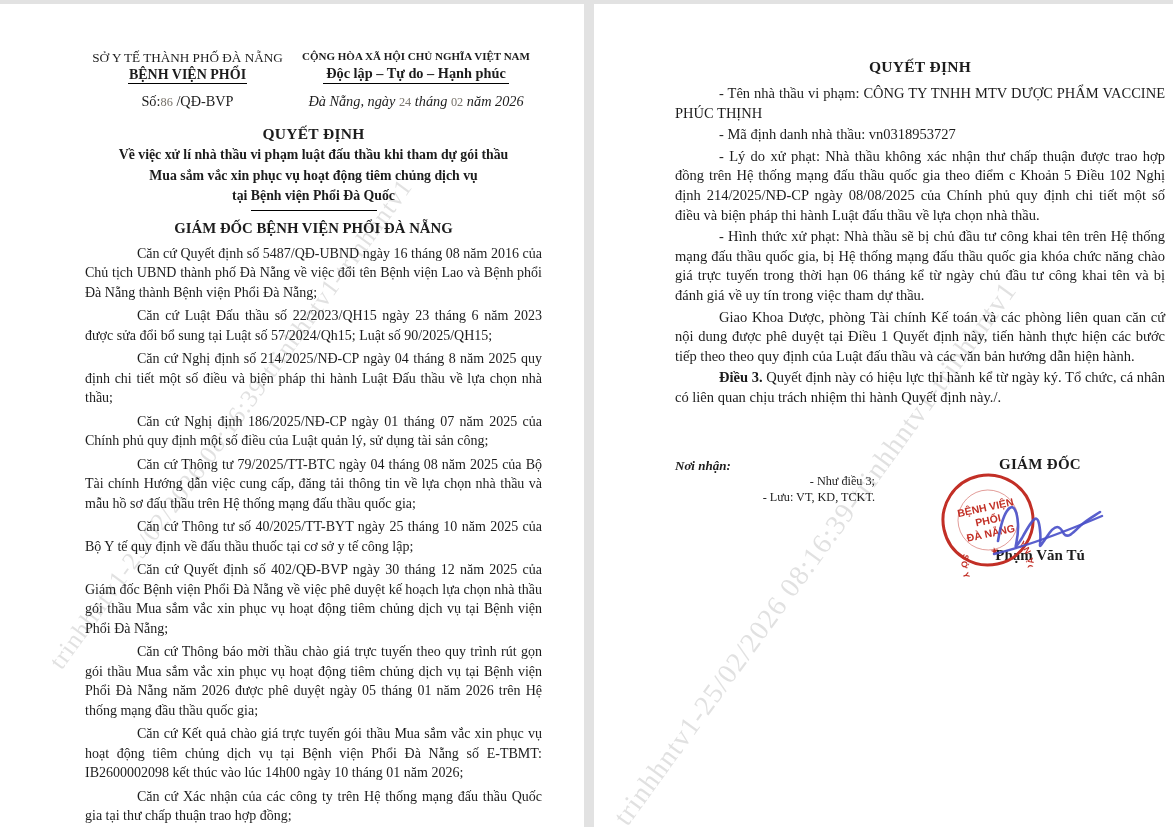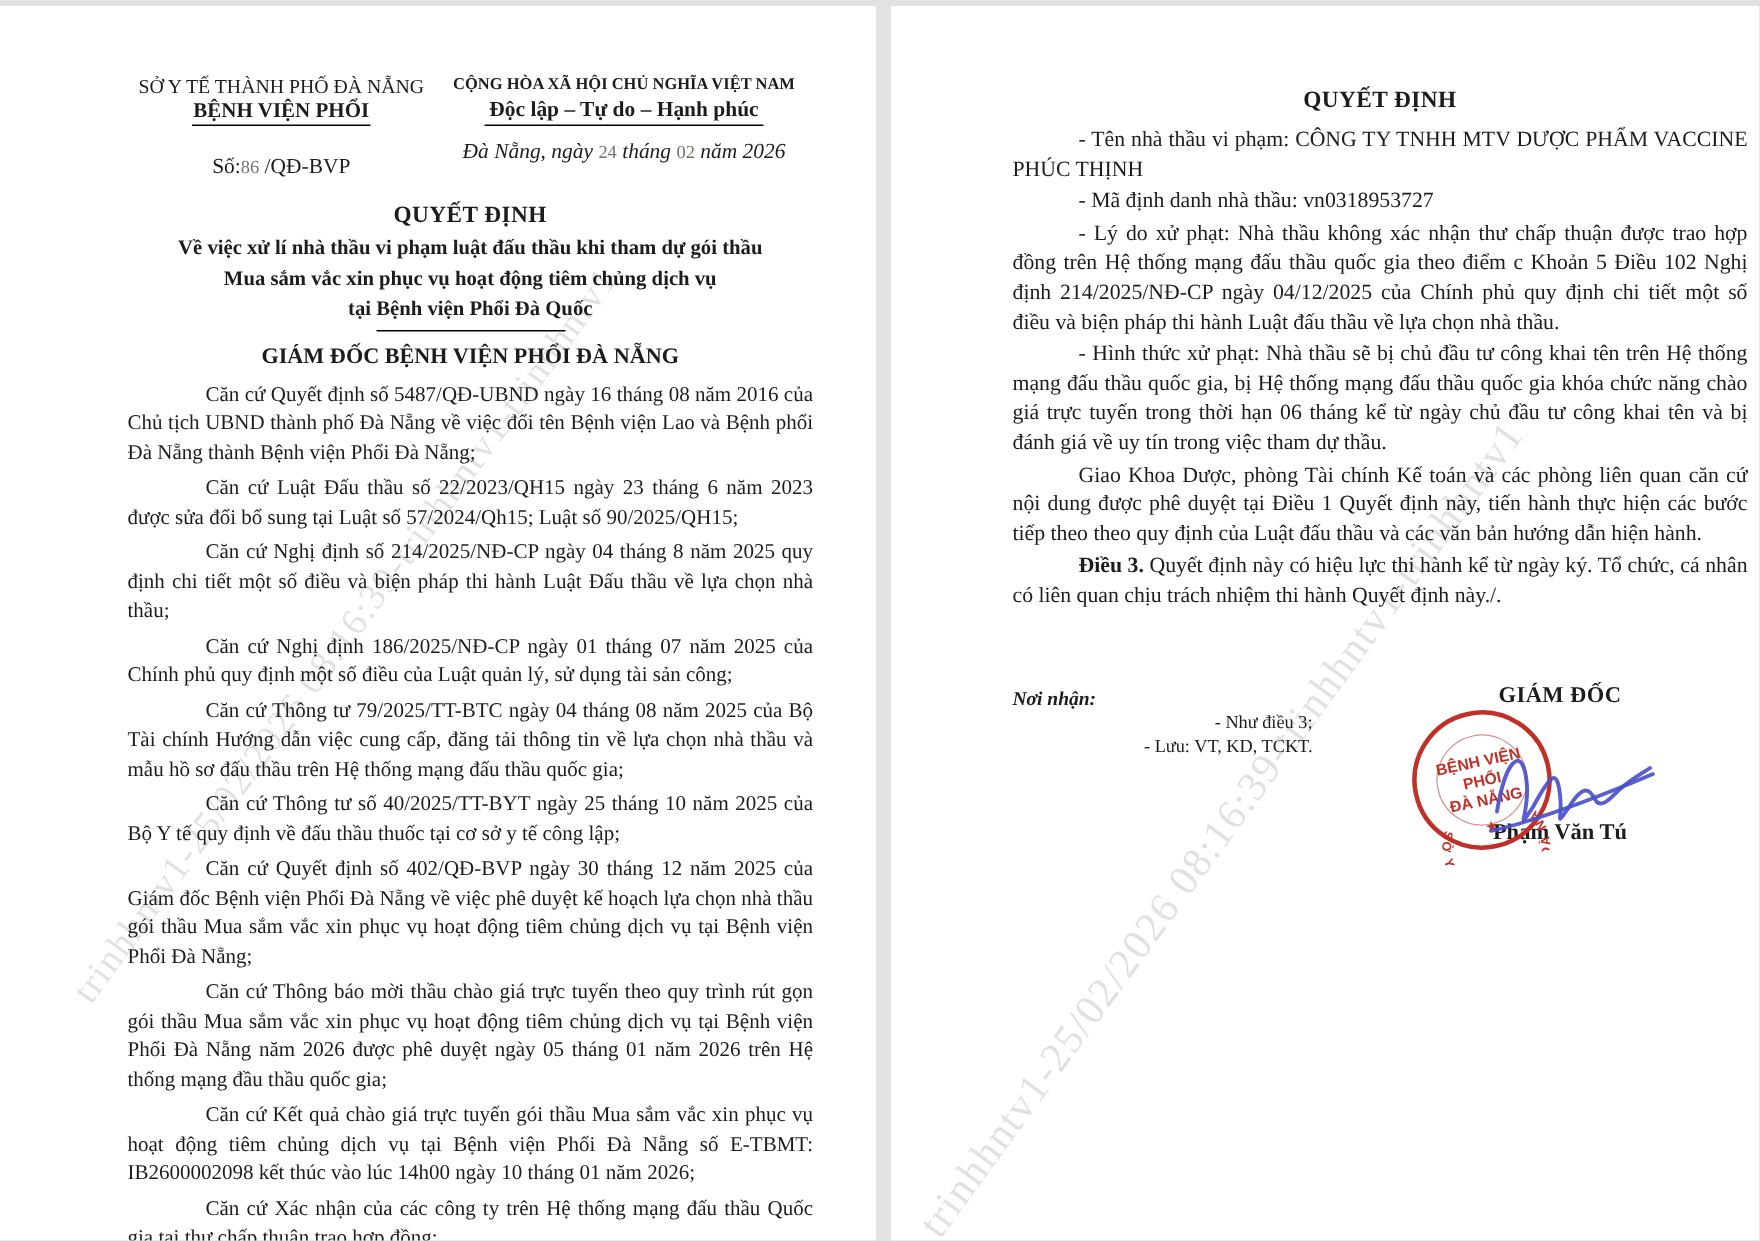--- a/index.html
+++ b/index.html
@@ -30,21 +30,21 @@
   .pl-inner { left:85px; top:46px; width:457px; }
   .pr-inner { left:81px; top:54px; width:490px; }
 
   
   .hdr { display:flex; }
   .hdr-left  { width:205px; text-align:center; }
   .hdr-right { flex:1; text-align:center; }
   .org1  { font-size:13.2px; }
   .org2  { font-weight:bold; font-size:14px; margin-top:1px; }
   .org2 span { border-bottom:1.2px solid #000; padding:0 1px 1px; }
-  .so-line { margin-top:20px; font-size:14.3px; }
+  .so-line { margin-top:10px; font-size:14.3px; }
   .num-fill { font-size:12.3px; color:#77726a; font-style:normal; }
   .motto1 { font-weight:bold; font-size:11px; }
   .motto2 { font-weight:bold; font-size:14.3px; margin-top:3px; }
   .motto2 span { border-bottom:1.4px solid #000; padding:0 3px 2px; }
   .dateline { margin-top:11px; font-style:italic; font-size:14.3px; }
 
   .doc-title { text-align:center; font-weight:bold; font-size:15.5px; margin-top:15px; letter-spacing:0.3px; }
   .doc-sub   { text-align:center; font-weight:bold; font-size:13.8px; line-height:17.6px; margin-top:3px; }
   .title-rule { width:126px; border-top:1.3px solid #000; margin:5px auto 0; height:0; }
   .authority { text-align:center; font-weight:bold; font-size:14.8px; margin-top:9px; }
@@ -137,21 +137,21 @@
 
   <div class="page page-right">
     <div class="wm wm-r">trinhhntv1-25/02/2026 08:16:39-trinhhntv1-trinhhntv1</div>
     <div class="inner pr-inner">
 
       <div class="doc-title2">QUYẾT ĐỊNH</div>
 
       <div class="articles">
         <p class="art"><span class="lbl"></span><span>- Tên nhà thầu vi phạm: CÔNG TY TNHH MTV DƯỢC PHẨM VACCINE PHÚC THỊNH</span></p>
         <p class="art"><span class="lbl"></span><span>- Mã định danh nhà thầu: vn0318953727</span></p>
-        <p class="art"><span class="lbl"></span><span>- Lý do xử phạt: Nhà thầu không xác nhận thư chấp thuận được trao hợp đồng trên Hệ thống mạng đấu thầu quốc gia theo điểm c Khoản 5 Điều 102 Nghị định 214/2025/NĐ-CP ngày 04/12/2025 của Chính phủ quy định chi tiết một số điều và biện pháp thi hành Luật đấu thầu về lựa chọn nhà thầu.</span></p>
+        <p class="art"><span class="lbl"></span><span>- Lý do xử phạt: Nhà thầu không xác nhận thư chấp thuận được trao hợp đồng trên Hệ thống mạng đấu thầu quốc gia theo điểm c Khoản 5 Điều 102 Nghị định 214/2025/NĐ-CP ngày 08/08/2025 của Chính phủ quy định chi tiết một số điều và biện pháp thi hành Luật đấu thầu về lựa chọn nhà thầu.</span></p>
         <p class="art"><span class="lbl"></span><span>- Hình thức xử phạt: Nhà thầu sẽ bị chủ đầu tư công khai tên trên Hệ thống mạng đấu thầu quốc gia, bị Hệ thống mạng đấu thầu quốc gia khóa chức năng chào giá trực tuyến trong thời hạn 06 tháng kể từ ngày chủ đầu tư công khai tên và bị đánh giá về uy tín trong việc tham dự thầu.</span></p>
         <p class="art"><span class="lbl"></span><span>Giao Khoa Dược, phòng Tài chính Kế toán và các phòng liên quan căn cứ nội dung được phê duyệt tại Điều 1 Quyết định này, tiến hành thực hiện các bước tiếp theo theo quy định của Luật đấu thầu và các văn bản hướng dẫn hiện hành.</span></p>
         <p class="art"><span class="lbl">Điều 3. </span><span>Quyết định này có hiệu lực thi hành kể từ ngày ký. Tổ chức, cá nhân có liên quan chịu trách nhiệm thi hành Quyết định này./.</span></p>
       </div>
 
       <div class="noinhan">
         <div class="nn-label">Nơi nhận:</div>
         <div class="nn-item">- Như điều 3;</div>
         <div class="nn-item">- Lưu: VT, KD, TCKT.</div>
       </div>

